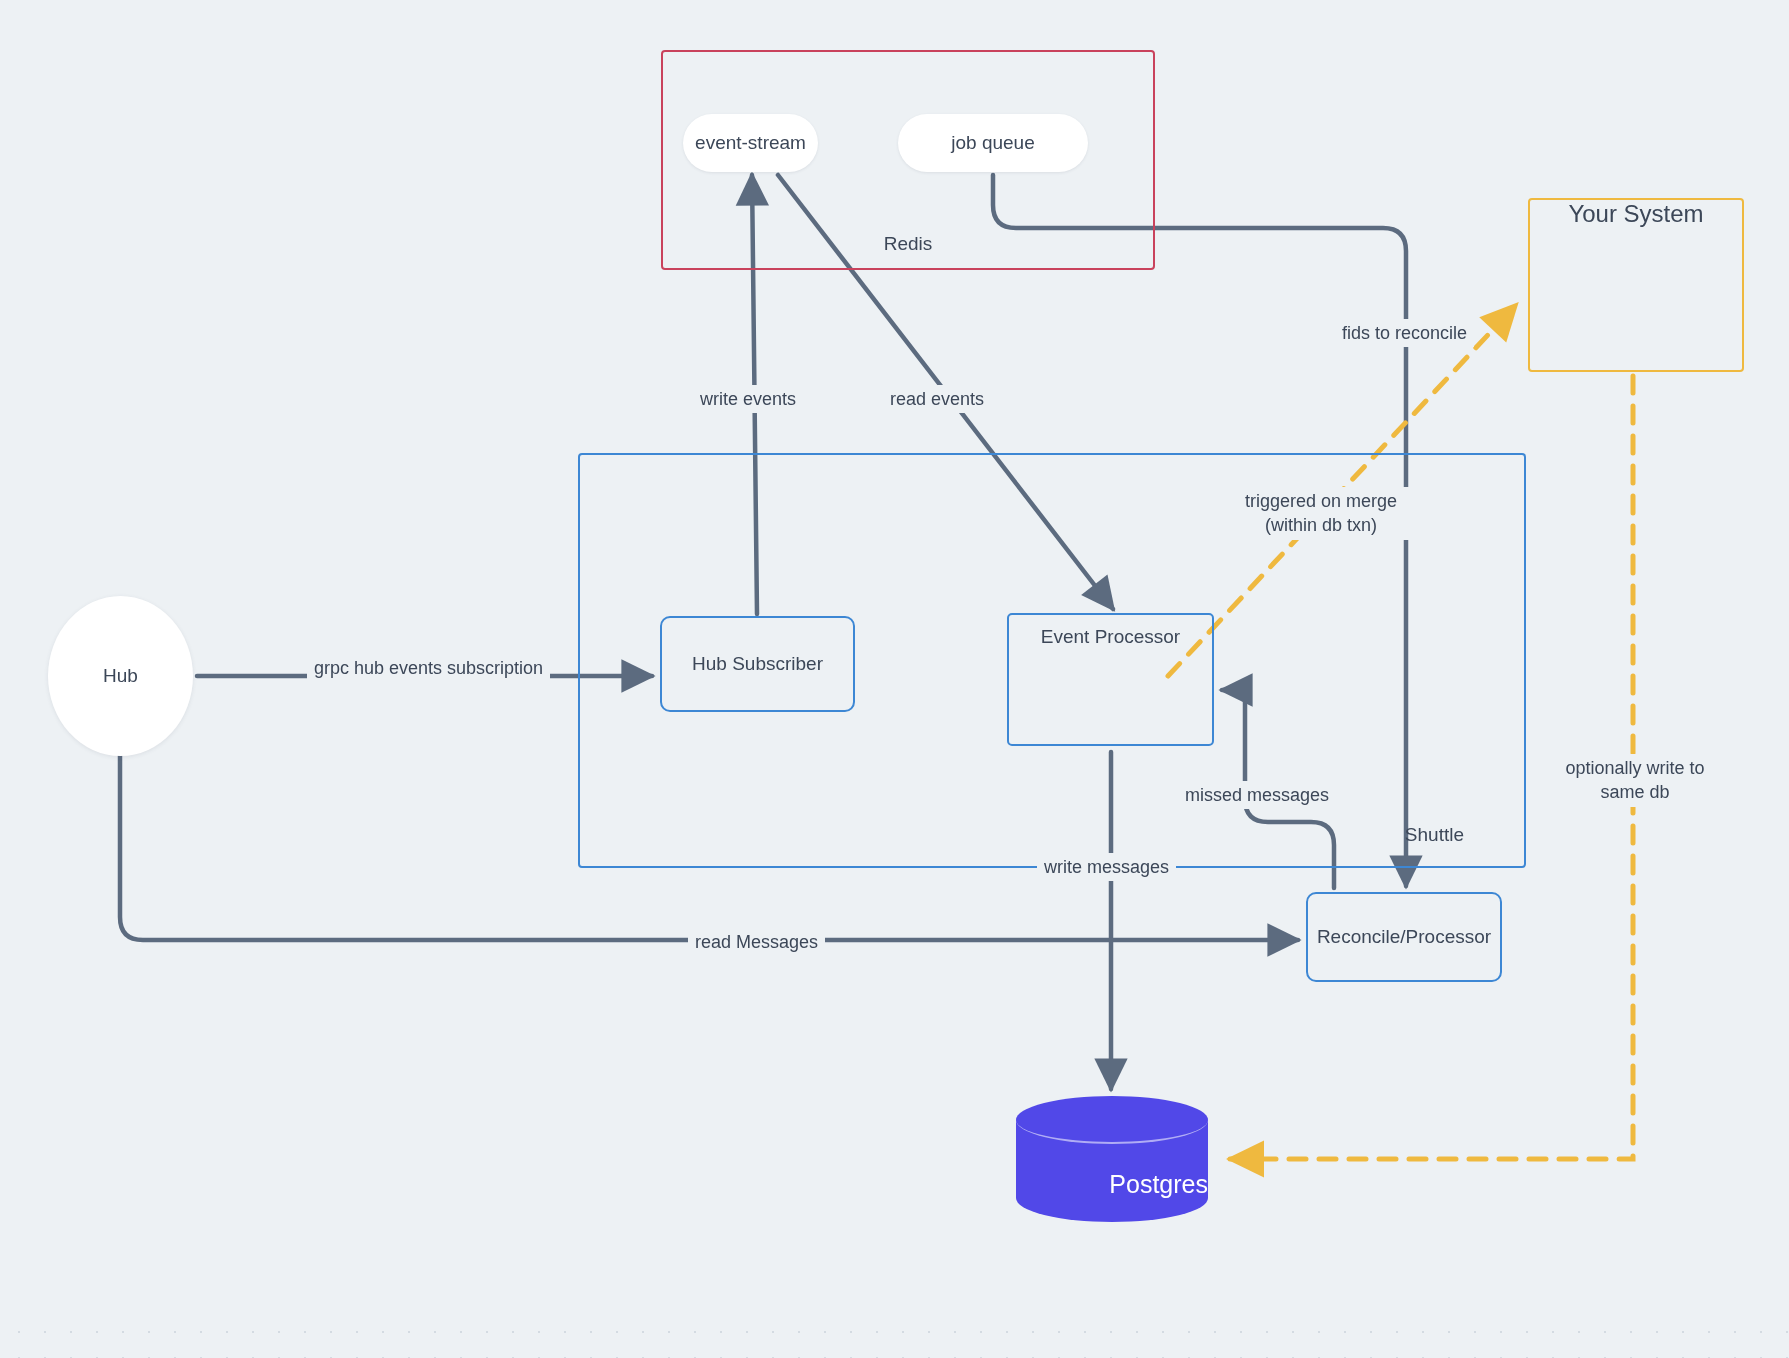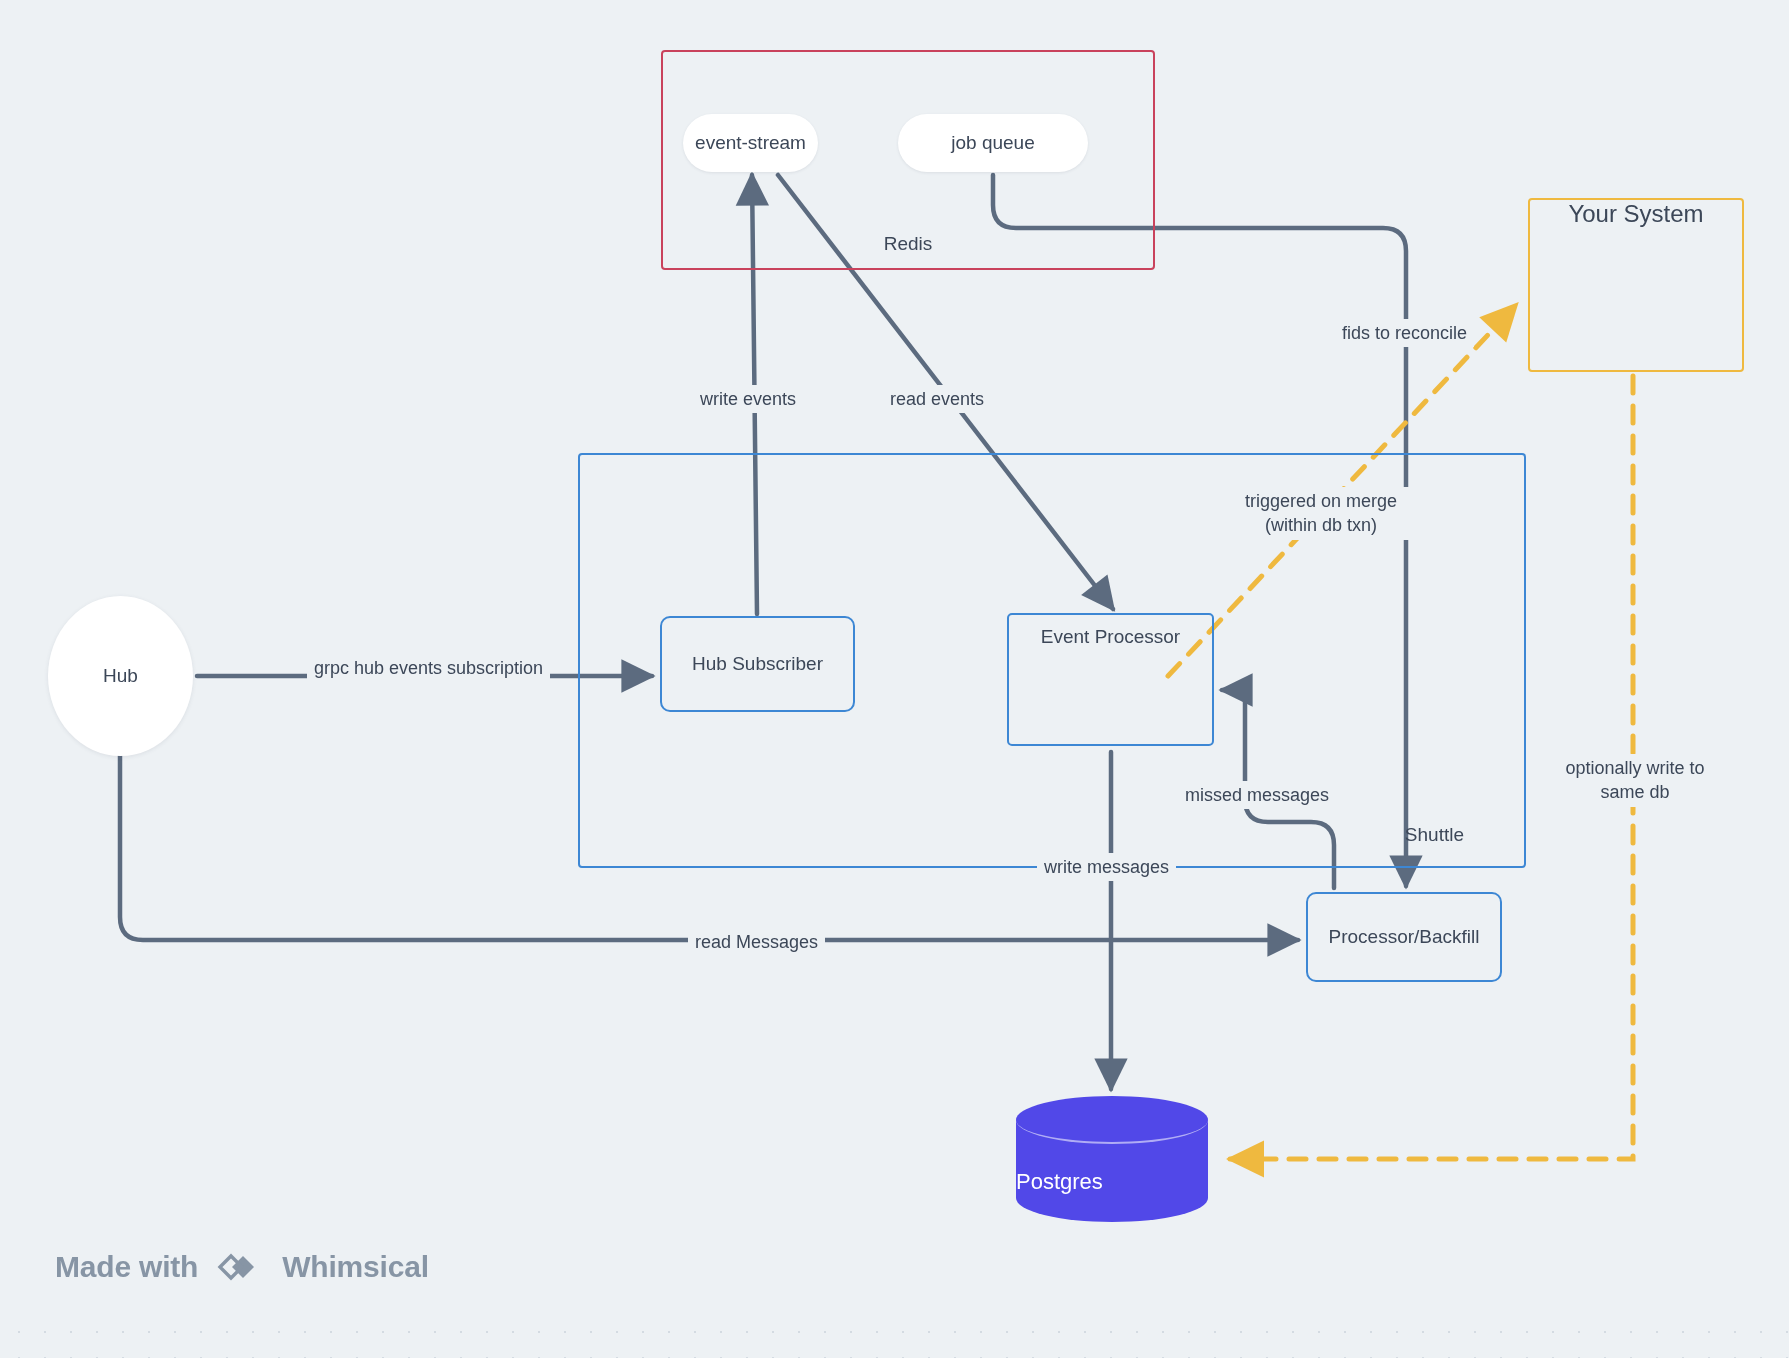--- a/index.html
+++ b/index.html
@@ -185,24 +185,24 @@
   }
   #node-postgres .cyl-bottom {
     position: absolute;
     left: 0; top: 78px;
     width: 192px; height: 48px;
     border-radius: 50%;
     background: #5148e8;
   }
   #node-postgres .cyl-label {
     position: absolute;
-    left: 0; right: 12px; top: 72px;
-    text-align: left;
+    left: 0; right: 0; top: 72px;
+    text-align: right;
     color: #ffffff;
-    font-size: 22px;
+    font-size: 25px;
     z-index: 3;
   }
 
   
   .edge-label {
     position: absolute;
     font-size: 18px;
     color: #3c4758;
     white-space: nowrap;
     background: #edf1f4;
@@ -305,21 +305,21 @@
 
   <div class="node box-blue" id="node-hub-subscriber">
     <span>Hub Subscriber</span>
   </div>
 
   <div class="node" id="node-event-processor">
     <span class="ep-title">Event Processor</span>
   </div>
 
   <div class="node box-blue" id="node-reconcile">
-    <span>Processor/Backfill</span>
+    <span>Reconcile/Processor</span>
   </div>
 
   <div class="node" id="node-postgres">
     <div class="cyl-bottom"></div>
     <div class="cyl-body"></div>
     <div class="cyl-top"></div>
     <span class="cyl-label">Postgres</span>
   </div>
 
   <div class="edge-label" id="lbl-grpc">grpc hub events subscription</div>
@@ -334,24 +334,14 @@
 
   <div class="edge-label" id="lbl-missed">missed messages</div>
   <div class="edge-label" id="lbl-write-msgs">write messages</div>
   <div class="edge-label" id="lbl-read-msgs">read Messages</div>
 
   <div class="edge-label multi" id="lbl-optional">
     <div>optionally write to</div>
     <div>same db</div>
   </div>
 
-  <div id="footer">
-    <span>Made with</span>
-    <span class="wm-mark">
-      <svg width="56" height="38" viewBox="0 0 56 38">
-        <path d="M20,19 L31,8 L42,19 L31,30 Z" fill="#8795a5"></path>
-        <path d="M8,19 L19,8 L30,19 L19,30 Z" fill="none" stroke="#8795a5" stroke-width="3.4"></path>
-      </svg>
-    </span>
-    <span>Whimsical</span>
-  </div>
 
 </div>
 
 </body></html>

